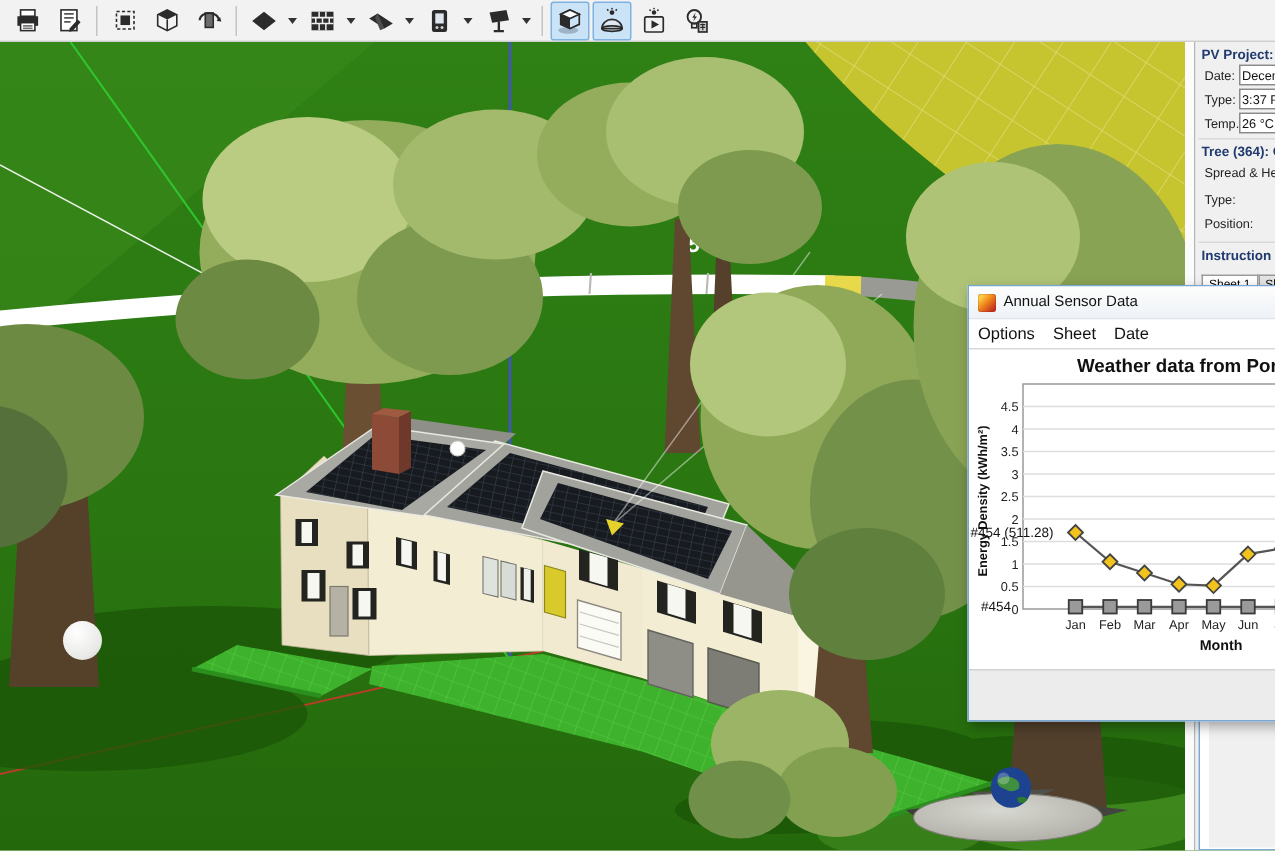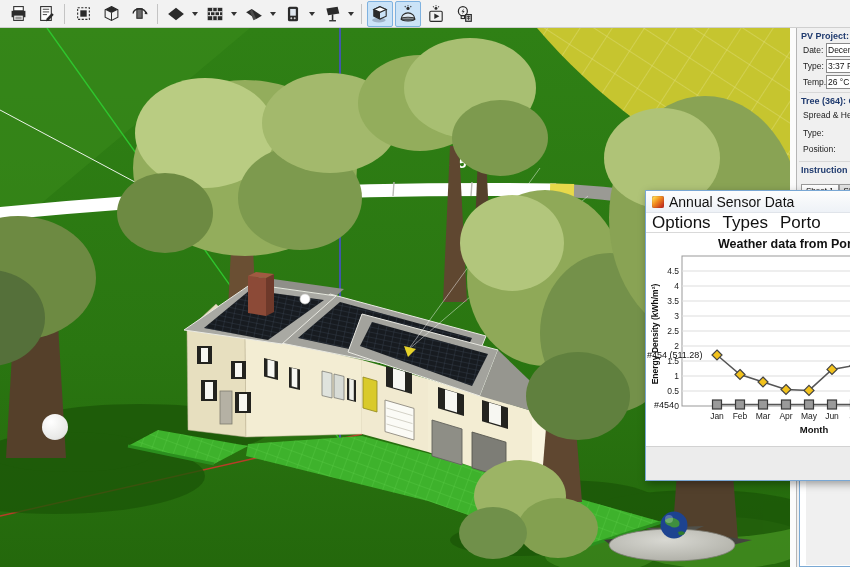--- a/index.html
+++ b/index.html
@@ -43,26 +43,26 @@
   #sensorwin{
     left:645px;top:190px;width:215px;height:291px;background:#fff;
     border:1px solid #79a7d4;box-shadow:2px 3px 8px rgba(0,0,0,.35);box-sizing:border-box;
   }
   #sw-titlebar{
     left:0;top:0;width:100%;height:22px;background:linear-gradient(#fdfdfd,#eef2f7);
     border-bottom:1px solid #e0e4ea;display:flex;align-items:center;padding-left:6px;box-sizing:border-box;
   }
   #sw-icon{width:12px;height:12px;border-radius:2px;background:linear-gradient(135deg,#ffd24a 15%,#f08a1d 45%,#c5341f 85%);
            box-shadow:inset 0 0 1px #7d1d10;margin-right:5px;flex:0 0 auto;}
-  #sw-title{font-size:14px;color:#111;white-space:nowrap;}
+  #sw-title{font-size:10px;color:#111;white-space:nowrap;}
   #sw-menubar{
     left:0;top:22px;width:100%;height:20px;background:#fff;border-bottom:1px solid #d9d9d9;
     display:flex;align-items:center;padding-left:6px;box-sizing:border-box;
   }
-  .menu-item{font-size:17px;color:#111;margin-right:12px;white-space:nowrap;}
+  .menu-item{font-size:11px;color:#111;margin-right:12px;white-space:nowrap;}
   #sw-footer{left:0;bottom:0;width:100%;height:33px;background:#ececec;border-top:1px solid #d2d2d2;}
 
   svg text{font-family:"Liberation Sans",sans-serif;}
 </style>
 </head>
 <body>
 
 <div id="toolbar" class="abs">
   <div class="tbtn">
     <svg width="17" height="17" viewBox="0 0 16 16">
@@ -437,22 +437,22 @@
   <div class="abs" style="left:9px;top:167px;width:44px;height:370px;background:#f0f0f0;"></div>
 </div>
 
 <div id="sensorwin" class="abs">
   <div id="sw-titlebar" class="abs">
     <div id="sw-icon"></div>
     <div id="sw-title">Annual Sensor Data</div>
   </div>
   <div id="sw-menubar" class="abs">
     <span class="menu-item">Options</span>
-    <span class="menu-item">Types</span>
-    <span class="menu-item">Porto</span>
+    <span class="menu-item">Sheet</span>
+    <span class="menu-item">Date</span>
   </div>
   <svg id="chart-svg" class="abs" style="left:0;top:42px;" width="213" height="216">
       <text x="72" y="15" font-size="12.5" font-weight="bold" fill="#111">Weather data from Porto</text>
       <rect x="36" y="23" width="190" height="150" fill="#ffffff" stroke="#999999" stroke-width="1"></rect>
       <text x="33" y="176" font-size="8.5" fill="#222" text-anchor="end">0</text>
       <line x1="36" y1="158" x2="226" y2="158" stroke="#dddddd" stroke-width="1"></line>
       <text x="33" y="161" font-size="8.5" fill="#222" text-anchor="end">0.5</text>
       <line x1="36" y1="143" x2="226" y2="143" stroke="#dddddd" stroke-width="1"></line>
       <text x="33" y="146" font-size="8.5" fill="#222" text-anchor="end">1</text>
       <line x1="36" y1="128" x2="226" y2="128" stroke="#dddddd" stroke-width="1"></line>

